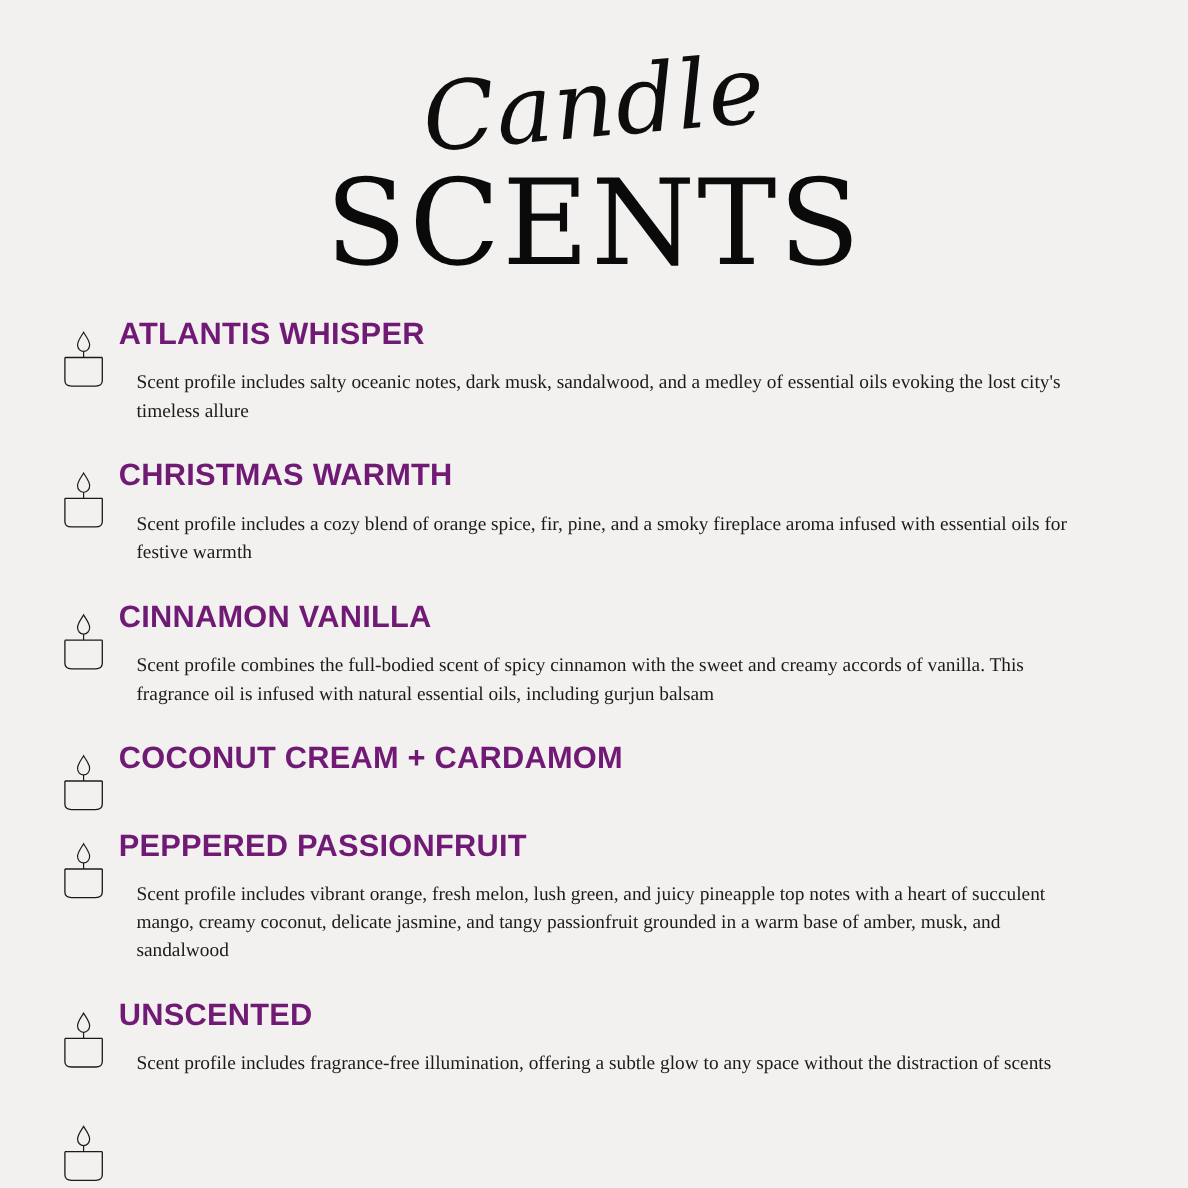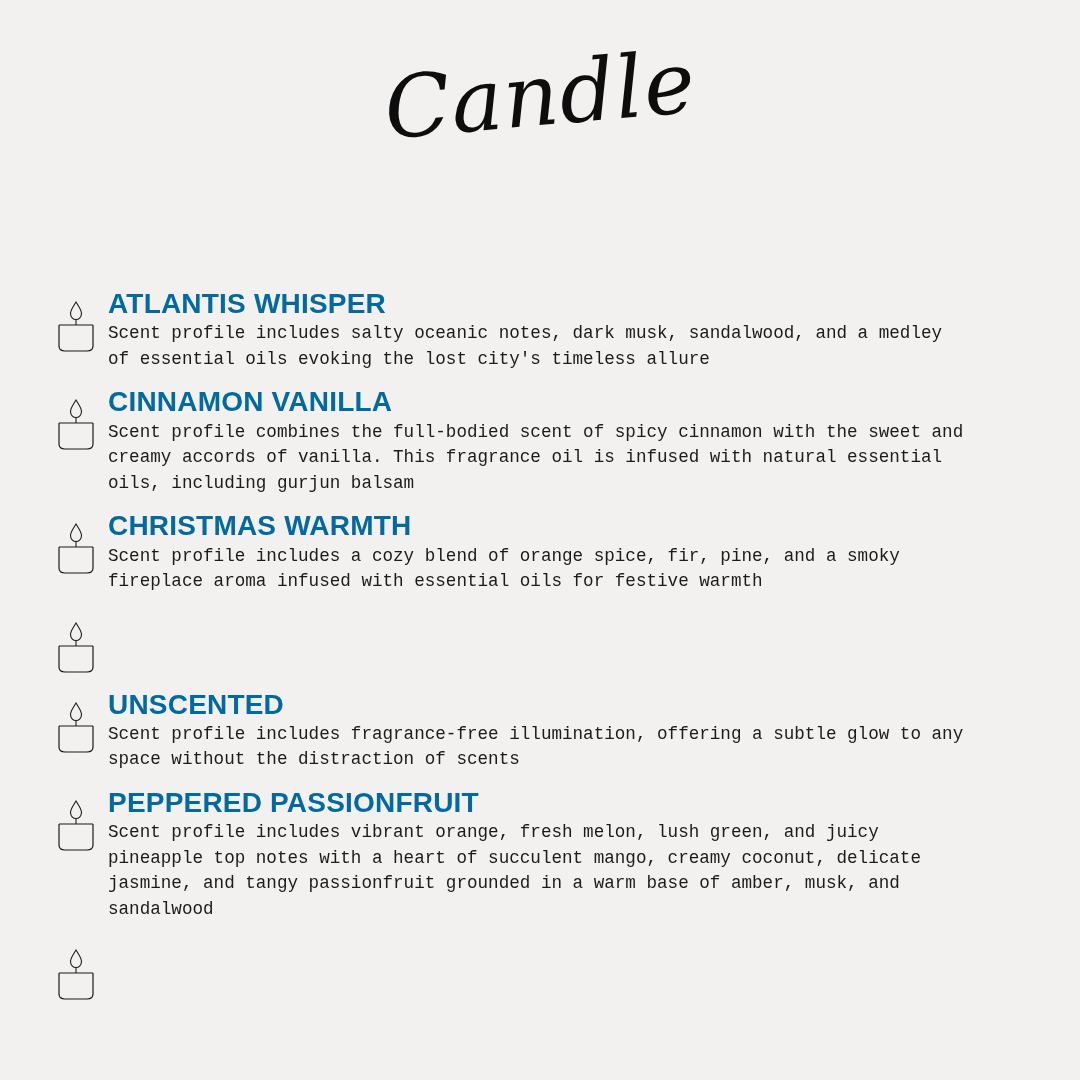--- a/index.html
+++ b/index.html
@@ -73,40 +73,41 @@
   }
   .scent-text {
     flex: 1 1 auto;
     min-width: 0;
   }
   .scent-name {
     font-family: "Liberation Sans", sans-serif;
     font-weight: bold;
     font-size: 28px;
     letter-spacing: 0.2px;
-    color: #0369a1;
+    color: #701a75;
     line-height: 1.12;
     margin: 0 0 2px 0;
   }
   .scent-desc {
-    font-family: Liberation Mono, monospace;
+    font-family: Liberation Serif, serif;
     font-size: 17.6px;
     line-height: 1.45;
     color: #1b1b1b;
-    margin: 0;
+    margin: 16px;
     max-width: 860px;
   }
 </style>
 </head>
 <body>
 
 <div class="page">
 
   <div class="header">
     <div class="script-word">Candle</div>
+    <div class="main-word">SCENTS</div>
   </div>
 
   <div class="list">
 
     <div class="scent">
       <div class="candle-icon">
         <svg viewBox="0 0 52 58" width="52" height="58" aria-hidden="true">
           <path d="M26 6 C23 11, 20.5 14, 20.5 17.5 C20.5 20.9, 23 23.5, 26 23.5 C29 23.5, 31.5 20.9, 31.5 17.5 C31.5 14, 29 11, 26 6 Z" fill="none" stroke="#1b1b1b" stroke-width="1.1"></path>
           <path d="M26 23.5 L26 29" fill="none" stroke="#1b1b1b" stroke-width="1.1"></path>
           <path d="M9 29 L43 29" fill="none" stroke="#1b1b1b" stroke-width="1.2"></path>
@@ -122,50 +123,66 @@
     <div class="scent">
       <div class="candle-icon">
         <svg viewBox="0 0 52 58" width="52" height="58" aria-hidden="true">
           <path d="M26 6 C23 11, 20.5 14, 20.5 17.5 C20.5 20.9, 23 23.5, 26 23.5 C29 23.5, 31.5 20.9, 31.5 17.5 C31.5 14, 29 11, 26 6 Z" fill="none" stroke="#1b1b1b" stroke-width="1.1"></path>
           <path d="M26 23.5 L26 29" fill="none" stroke="#1b1b1b" stroke-width="1.1"></path>
           <path d="M9 29 L43 29" fill="none" stroke="#1b1b1b" stroke-width="1.2"></path>
           <path d="M9 29 L9 50 Q9 55, 15 55 L37 55 Q43 55, 43 50 L43 29" fill="none" stroke="#1b1b1b" stroke-width="1.2"></path>
         </svg>
       </div>
       <div class="scent-text">
+        <div class="scent-name">CHRISTMAS WARMTH</div>
+        <div class="scent-desc">Scent profile includes a cozy blend of orange spice, fir, pine, and a smoky fireplace aroma infused with essential oils for festive warmth</div>
+      </div>
+    </div>
+
+    <div class="scent">
+      <div class="candle-icon">
+        <svg viewBox="0 0 52 58" width="52" height="58" aria-hidden="true">
+          <path d="M26 6 C23 11, 20.5 14, 20.5 17.5 C20.5 20.9, 23 23.5, 26 23.5 C29 23.5, 31.5 20.9, 31.5 17.5 C31.5 14, 29 11, 26 6 Z" fill="none" stroke="#1b1b1b" stroke-width="1.1"></path>
+          <path d="M26 23.5 L26 29" fill="none" stroke="#1b1b1b" stroke-width="1.1"></path>
+          <path d="M9 29 L43 29" fill="none" stroke="#1b1b1b" stroke-width="1.2"></path>
+          <path d="M9 29 L9 50 Q9 55, 15 55 L37 55 Q43 55, 43 50 L43 29" fill="none" stroke="#1b1b1b" stroke-width="1.2"></path>
+        </svg>
+      </div>
+      <div class="scent-text">
         <div class="scent-name">CINNAMON VANILLA</div>
         <div class="scent-desc">Scent profile combines the full-bodied scent of spicy cinnamon with the sweet and creamy accords of vanilla. This fragrance oil is infused with natural essential oils, including gurjun balsam</div>
       </div>
     </div>
 
     <div class="scent">
       <div class="candle-icon">
         <svg viewBox="0 0 52 58" width="52" height="58" aria-hidden="true">
           <path d="M26 6 C23 11, 20.5 14, 20.5 17.5 C20.5 20.9, 23 23.5, 26 23.5 C29 23.5, 31.5 20.9, 31.5 17.5 C31.5 14, 29 11, 26 6 Z" fill="none" stroke="#1b1b1b" stroke-width="1.1"></path>
           <path d="M26 23.5 L26 29" fill="none" stroke="#1b1b1b" stroke-width="1.1"></path>
           <path d="M9 29 L43 29" fill="none" stroke="#1b1b1b" stroke-width="1.2"></path>
           <path d="M9 29 L9 50 Q9 55, 15 55 L37 55 Q43 55, 43 50 L43 29" fill="none" stroke="#1b1b1b" stroke-width="1.2"></path>
         </svg>
       </div>
       <div class="scent-text">
-        <div class="scent-name">CHRISTMAS WARMTH</div>
-        <div class="scent-desc">Scent profile includes a cozy blend of orange spice, fir, pine, and a smoky fireplace aroma infused with essential oils for festive warmth</div>
-      </div>
-    </div>
-
-    <div class="scent">
-      <div class="candle-icon">
-        <svg viewBox="0 0 52 58" width="52" height="58" aria-hidden="true">
-          <path d="M26 6 C23 11, 20.5 14, 20.5 17.5 C20.5 20.9, 23 23.5, 26 23.5 C29 23.5, 31.5 20.9, 31.5 17.5 C31.5 14, 29 11, 26 6 Z" fill="none" stroke="#1b1b1b" stroke-width="1.1"></path>
-          <path d="M26 23.5 L26 29" fill="none" stroke="#1b1b1b" stroke-width="1.1"></path>
-          <path d="M9 29 L43 29" fill="none" stroke="#1b1b1b" stroke-width="1.2"></path>
-          <path d="M9 29 L9 50 Q9 55, 15 55 L37 55 Q43 55, 43 50 L43 29" fill="none" stroke="#1b1b1b" stroke-width="1.2"></path>
-        </svg>
-      </div>
-      <div class="scent-text">
+        <div class="scent-name">COCONUT CREAM + CARDAMOM</div>
+      </div>
+    </div>
+
+    <div class="scent">
+      <div class="candle-icon">
+        <svg viewBox="0 0 52 58" width="52" height="58" aria-hidden="true">
+          <path d="M26 6 C23 11, 20.5 14, 20.5 17.5 C20.5 20.9, 23 23.5, 26 23.5 C29 23.5, 31.5 20.9, 31.5 17.5 C31.5 14, 29 11, 26 6 Z" fill="none" stroke="#1b1b1b" stroke-width="1.1"></path>
+          <path d="M26 23.5 L26 29" fill="none" stroke="#1b1b1b" stroke-width="1.1"></path>
+          <path d="M9 29 L43 29" fill="none" stroke="#1b1b1b" stroke-width="1.2"></path>
+          <path d="M9 29 L9 50 Q9 55, 15 55 L37 55 Q43 55, 43 50 L43 29" fill="none" stroke="#1b1b1b" stroke-width="1.2"></path>
+        </svg>
+      </div>
+      <div class="scent-text">
+        <div class="scent-name">PEPPERED PASSIONFRUIT</div>
+        <div class="scent-desc">Scent profile includes vibrant orange, fresh melon, lush green, and juicy pineapple top notes with a heart of succulent mango, creamy coconut, delicate jasmine, and tangy passionfruit grounded in a warm base of amber, musk, and sandalwood</div>
       </div>
     </div>
 
     <div class="scent">
       <div class="candle-icon">
         <svg viewBox="0 0 52 58" width="52" height="58" aria-hidden="true">
           <path d="M26 6 C23 11, 20.5 14, 20.5 17.5 C20.5 20.9, 23 23.5, 26 23.5 C29 23.5, 31.5 20.9, 31.5 17.5 C31.5 14, 29 11, 26 6 Z" fill="none" stroke="#1b1b1b" stroke-width="1.1"></path>
           <path d="M26 23.5 L26 29" fill="none" stroke="#1b1b1b" stroke-width="1.1"></path>
           <path d="M9 29 L43 29" fill="none" stroke="#1b1b1b" stroke-width="1.2"></path>
           <path d="M9 29 L9 50 Q9 55, 15 55 L37 55 Q43 55, 43 50 L43 29" fill="none" stroke="#1b1b1b" stroke-width="1.2"></path>
@@ -180,32 +197,17 @@
     <div class="scent">
       <div class="candle-icon">
         <svg viewBox="0 0 52 58" width="52" height="58" aria-hidden="true">
           <path d="M26 6 C23 11, 20.5 14, 20.5 17.5 C20.5 20.9, 23 23.5, 26 23.5 C29 23.5, 31.5 20.9, 31.5 17.5 C31.5 14, 29 11, 26 6 Z" fill="none" stroke="#1b1b1b" stroke-width="1.1"></path>
           <path d="M26 23.5 L26 29" fill="none" stroke="#1b1b1b" stroke-width="1.1"></path>
           <path d="M9 29 L43 29" fill="none" stroke="#1b1b1b" stroke-width="1.2"></path>
           <path d="M9 29 L9 50 Q9 55, 15 55 L37 55 Q43 55, 43 50 L43 29" fill="none" stroke="#1b1b1b" stroke-width="1.2"></path>
         </svg>
       </div>
       <div class="scent-text">
-        <div class="scent-name">PEPPERED PASSIONFRUIT</div>
-        <div class="scent-desc">Scent profile includes vibrant orange, fresh melon, lush green, and juicy pineapple top notes with a heart of succulent mango, creamy coconut, delicate jasmine, and tangy passionfruit grounded in a warm base of amber, musk, and sandalwood</div>
-      </div>
-    </div>
-
-    <div class="scent">
-      <div class="candle-icon">
-        <svg viewBox="0 0 52 58" width="52" height="58" aria-hidden="true">
-          <path d="M26 6 C23 11, 20.5 14, 20.5 17.5 C20.5 20.9, 23 23.5, 26 23.5 C29 23.5, 31.5 20.9, 31.5 17.5 C31.5 14, 29 11, 26 6 Z" fill="none" stroke="#1b1b1b" stroke-width="1.1"></path>
-          <path d="M26 23.5 L26 29" fill="none" stroke="#1b1b1b" stroke-width="1.1"></path>
-          <path d="M9 29 L43 29" fill="none" stroke="#1b1b1b" stroke-width="1.2"></path>
-          <path d="M9 29 L9 50 Q9 55, 15 55 L37 55 Q43 55, 43 50 L43 29" fill="none" stroke="#1b1b1b" stroke-width="1.2"></path>
-        </svg>
-      </div>
-      <div class="scent-text">
       </div>
     </div>
 
   </div>
 </div>
 
 </body></html>

